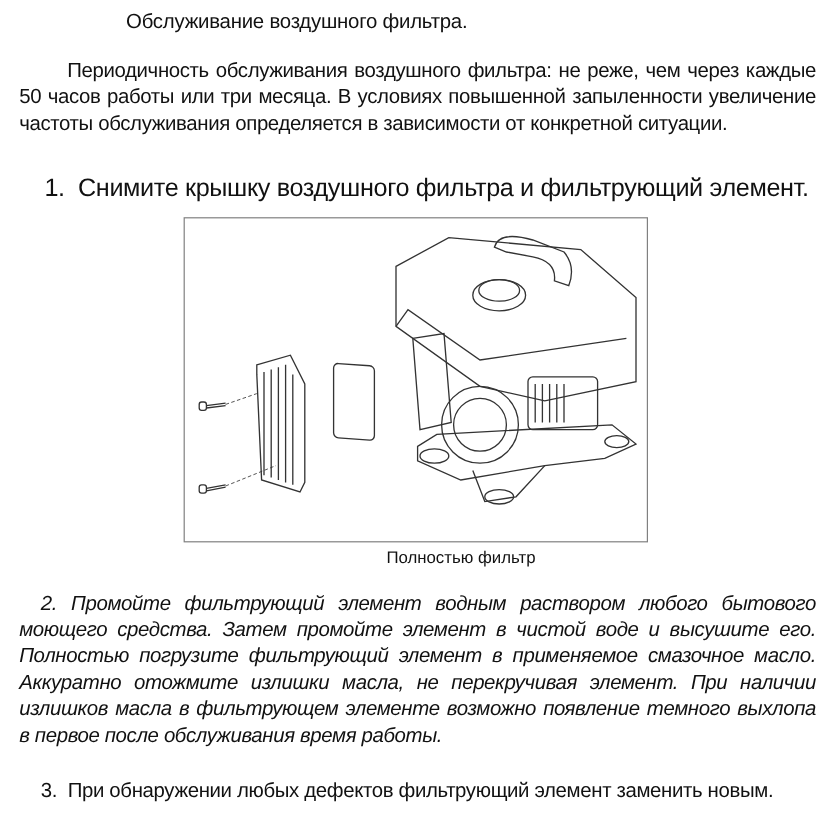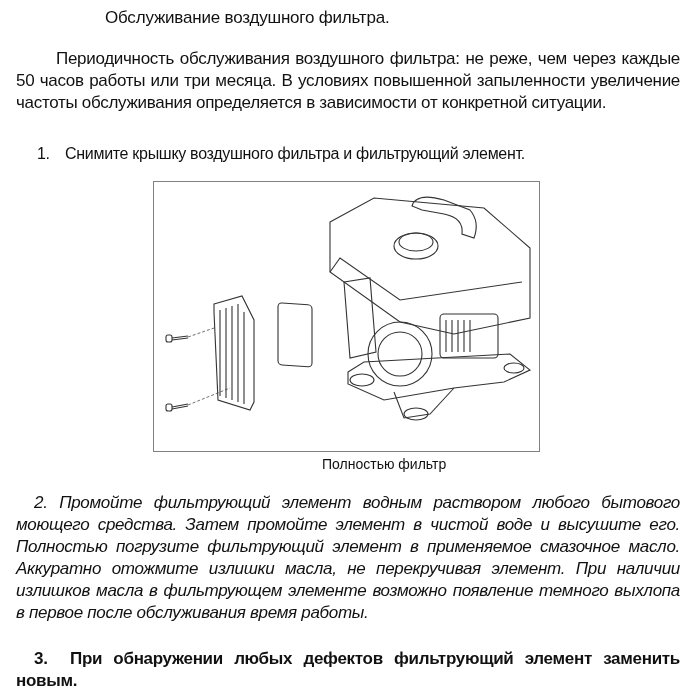--- a/index.html
+++ b/index.html
@@ -2,27 +2,27 @@
 <html><head>
 <meta charset="utf-8">
 <style>
   html, body { margin:0; padding:0; background:#ffffff; }
   body { width:700px; height:700px; position:relative; overflow:hidden;
          font-family:"Liberation Sans", sans-serif; color:#111; }
   .title { position:absolute; left:105px; top:8px; font-size:17px; font-weight:normal; letter-spacing:-0.2px; }
   .para { position:absolute; left:16px; width:664px; font-size:17px; line-height:22px;
           text-align:justify; letter-spacing:-0.3px; }
   .p1 { top:48px; text-indent:40px; }
-  .step1 { position:absolute; left:37px; top:145px; font-size:16px; letter-spacing:-0.3px; }
+  .step1 { position:absolute; left:37px; top:145px; font-size:21px; letter-spacing:-0.3px; }
   .step1 .num { display:inline-block; width:28px; }
   .figure { position:absolute; left:153px; top:181px; width:387px; height:271px;
             border:1.5px solid #808080; box-sizing:border-box; background:#fff; }
   .caption { position:absolute; left:322px; top:456px; font-size:14px; letter-spacing:0px; }
   .p2 { top:492px; text-indent:18px;font-style:italic; }
-  .p3 { top:648px; text-indent:18px;font-weight:bold; }
+  .p3 { top:648px; text-indent:18px; }
   svg { display:block; }
 </style>
 </head>
 <body>
 
 <div class="title">Обслуживание воздушного фильтра.</div>
 
 <div class="para p1">Периодичность обслуживания воздушного фильтра: не реже, чем через каждые 50 часов работы или три месяца. В условиях повышенной запыленности увеличение частоты обслуживания определяется в зависимости от конкретной ситуации.</div>
 
 <div class="step1">

